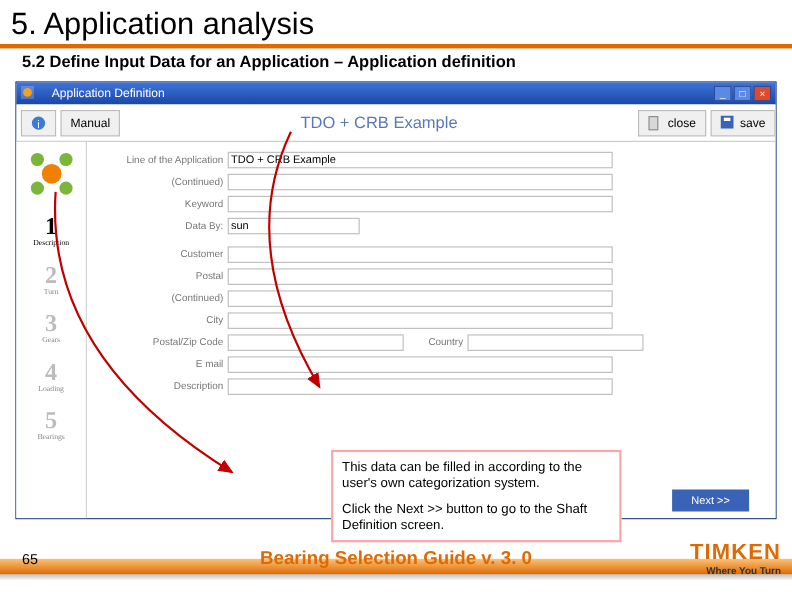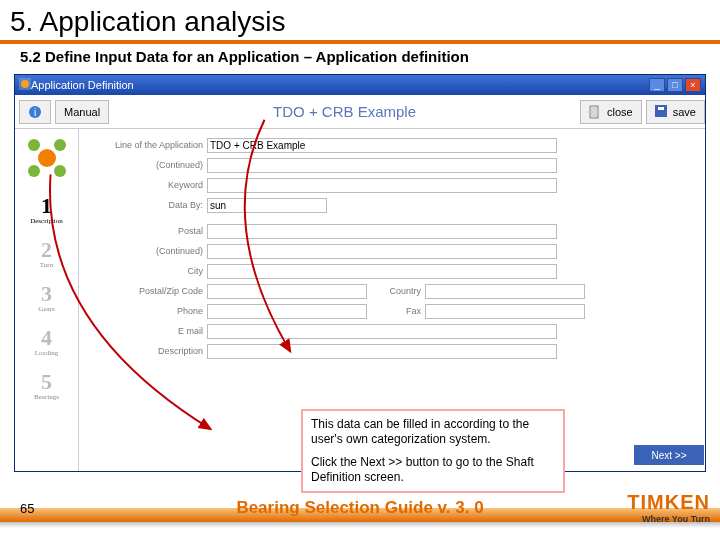--- a/index.html
+++ b/index.html
@@ -32,21 +32,21 @@
   .stepnum.active .lbl{ color:#000;}
   
   .form{ position:absolute; left:64px; right:0; top:34px; bottom:0; padding:6px 8px; font-size:10px; color:#666;}
   .row{ display:flex; align-items:center; height:20px; gap:4px;}
   .row label{ width:116px; text-align:right; color:#777; font-size:9px;}
   .row input{ height:15px; border:1px solid #bbb; font-size:10px; padding:0 2px;}
   .row input.long{ width:350px;}
   .row input.med{ width:160px;}
   .row input.short{ width:120px;}
   .row2 label.second{ width:50px;}
-  .nextbtn{ position:absolute; right:1px; bottom:6px; width:70px; height:20px; background:#3a63b8; color:#fff; font-size:10px; display:flex; align-items:center; justify-content:center; border:none;}
+  .nextbtn{ position:absolute; right:24px; bottom:6px; width:70px; height:20px; background:#3a63b8; color:#fff; font-size:10px; display:flex; align-items:center; justify-content:center; border:none;}
   
   .callout{ position:absolute; border:2px solid #fca5a5; background:#fff; font-size:12px; padding:6px 8px; line-height:1.25; z-index:20;}
   .callout1{ left:286px; top:334px; width:264px;}
   .callout2{ left:210px; top:420px; width:388px; text-align:center;}
   
   .overlay-svg{ position:absolute; left:0; top:0; width:100%; height:100%; pointer-events:none; z-index:15;}
   
   .footer{ position:absolute; left:0; right:0; bottom:0; height:62px; }
   .footer .grad{ position:absolute; left:0; right:0; bottom:18px; height:14px; background:linear-gradient(#f8c27a,#e06a00);}
   .footer .shadow{ position:absolute; left:0; right:0; bottom:12px; height:6px; background:linear-gradient(rgba(0,0,0,.25),rgba(0,0,0,0));}
@@ -59,21 +59,21 @@
 </head>
 <body>
 
 <div class="slide">
   <div class="title">5. Application analysis</div>
   <div class="title-bar"></div>
   <div class="subtitle">5.2 Define Input Data for an Application – Application definition</div>
 
   <div class="screenshot">
     <div class="wtitle">
-      <span style="display:flex;align-items:center;gap:0;">
+      <span style="display:flex;align-items:center;gap:16px;">
         <span>
           <svg width="12" height="12">
               <rect width="12" height="12" fill="#fff" opacity=".2"></rect>
               <circle cx="6" cy="6" r="4" fill="#f4a020"></circle>
             </svg>
         </span>
         <span>Application Definition</span>
       </span>
       <span class="wbtns">
         <span class="wbtn">_</span>
@@ -154,41 +154,39 @@
         <div class="row">
             <label>Keyword</label>
             <input class="long" style="">
           </div>
         <div class="row">
             <label>Data By:</label>
             <input class="short" value="sun" style="">
           </div>
         <div style="height:6px"></div>
         <div class="row">
+            <label>Customer</label>
+            <input class="long" style="">
+          </div>
+        <div class="row">
             <label>Postal</label>
             <input class="long" style="">
           </div>
         <div class="row">
             <label>(Continued)</label>
             <input class="long" style="">
           </div>
         <div class="row">
             <label>City</label>
             <input class="long" style="">
           </div>
         <div class="row row2">
             <label>Postal/Zip Code</label>
             <input class="med" style="">
             <label class="second">Country</label>
-            <input class="med" style="">
-          </div>
-        <div class="row row2">
-            <label>Phone</label>
-            <input class="med" style="">
-            <label class="second">Fax</label>
             <input class="med" style="">
           </div>
         <div class="row">
             <label>E mail</label>
             <input class="long" style="">
           </div>
         <div class="row">
             <label>Description</label>
             <input class="long" style="">
           </div>

